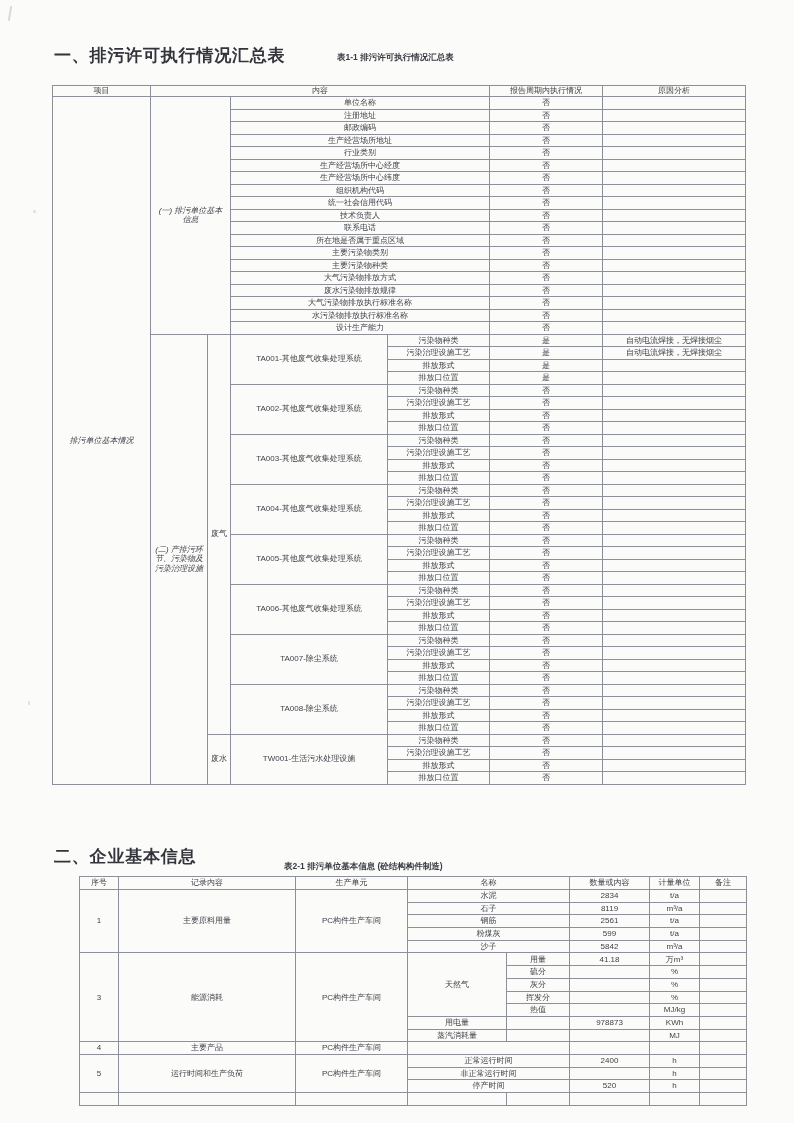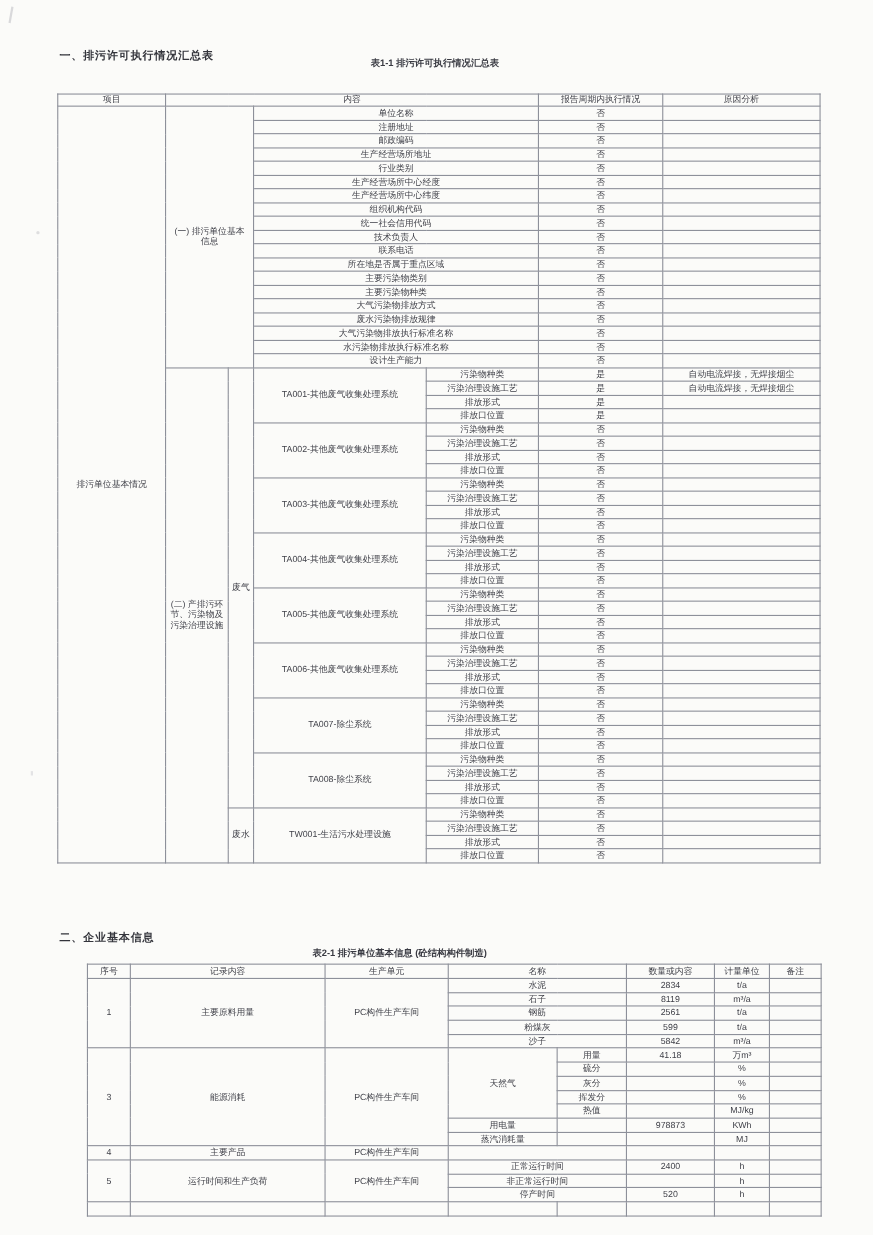--- a/index.html
+++ b/index.html
@@ -3,39 +3,39 @@
 <meta charset="utf-8">
 <style>
   * { margin:0; padding:0; box-sizing:border-box; }
   html,body { background:#ffffff; }
   .page {
     position:relative; width:794px; height:1123px;
     background:#fbfbf9; overflow:hidden;
     font-family:"Liberation Sans", sans-serif; color:#3e3f47;
   }
   .title {
-    position:absolute; font-size:10px; font-weight:bold; color:#33343b;
+    position:absolute; font-size:17px; font-weight:bold; color:#33343b;
     letter-spacing:0.8px; white-space:nowrap;
   }
   .caption {
     position:absolute; font-size:8.5px; font-weight:bold; color:#393a42;
     white-space:nowrap;
   }
   table { position:absolute; border-collapse:collapse; table-layout:fixed; }
   th, td {
     border:1px solid #8d909a; font-size:8px; font-weight:normal;
     text-align:center; vertical-align:middle; padding:0 2px;
     overflow:hidden; line-height:9.5px; color:#3e3f47;
     word-break:break-all;
   }
   #t1 th { height:11px; }
   #t1 td { height:12.5px; }
   #t2 th { height:13px;margin-top:20px; }
   #t2 td { height:12.7px; }
-  td.pad { padding:4px 4px; }
+  td.pad { padding:4px 4px;font-style:italic; }
   tr.cut td { height:22px; }
   .artifact { position:absolute; background:#c6c6cb; }
   .a1 { left:9px; top:6px; width:2px; height:15px; transform:rotate(10deg); opacity:.65; }
   .a2 { left:33px; top:210px; width:3px; height:3px; border-radius:50%; opacity:.55; }
   .a3 { left:28px; top:701px; width:2px; height:4px; opacity:.45; }
 </style>
 </head>
 <body>
 
 <div class="page">

